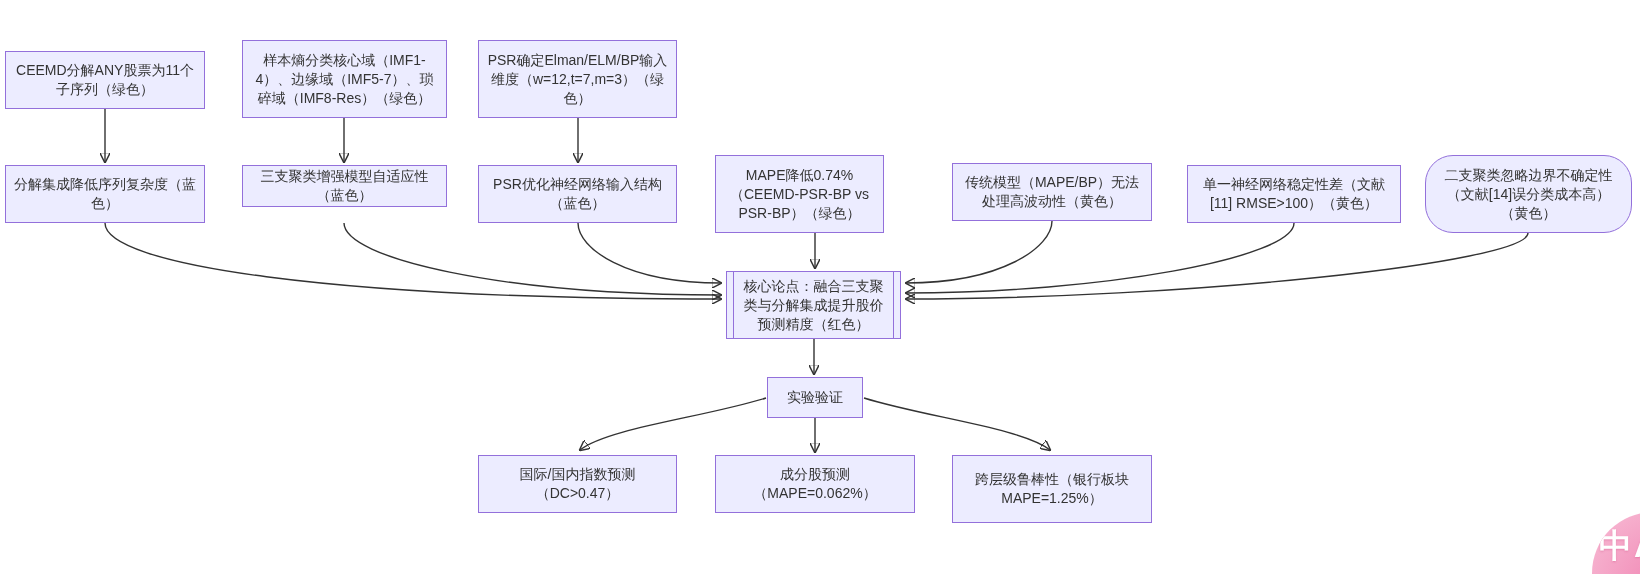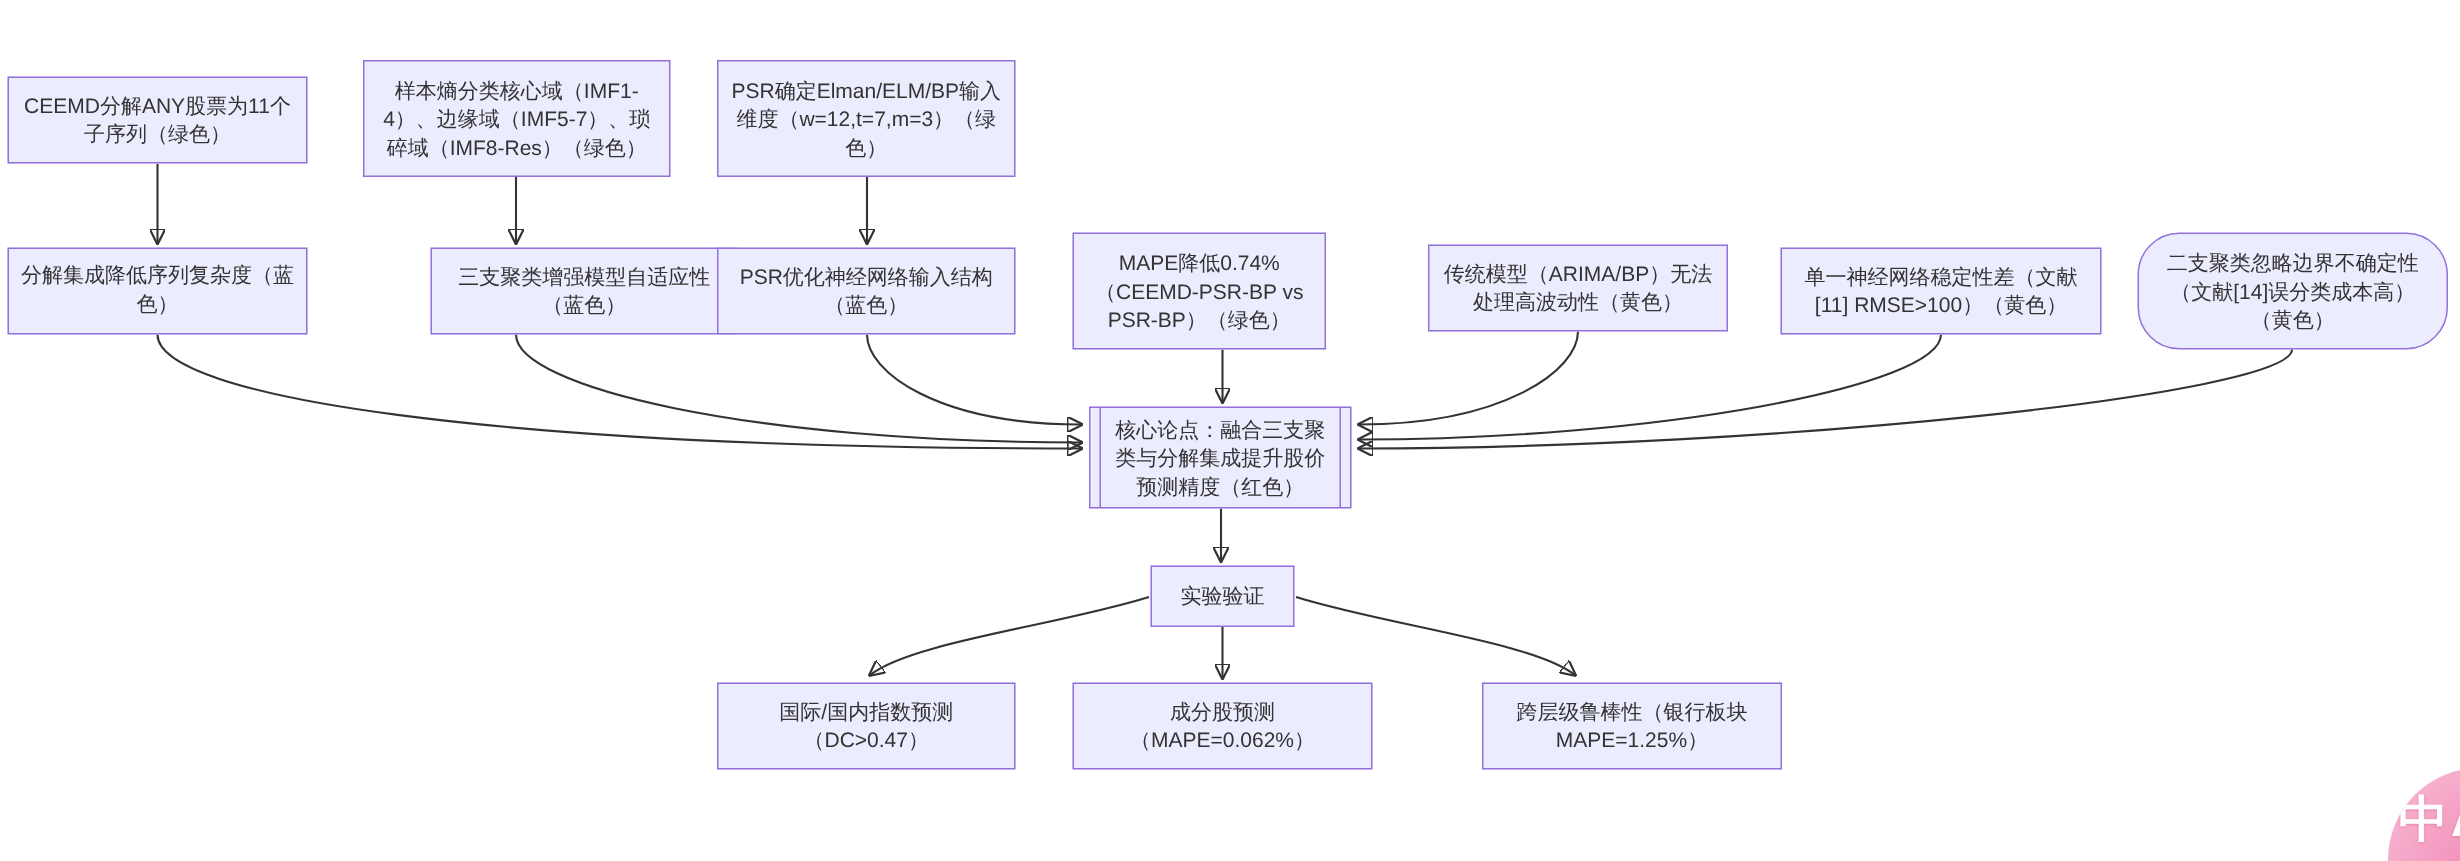--- a/index.html
+++ b/index.html
@@ -92,31 +92,31 @@
   <div class="node" style="left:242px; top:40px; width:205px; height:78px;">
     <span>样本熵分类核心域（IMF1-4）、边缘域（IMF5-7）、琐碎域（IMF8-Res）（绿色）</span>
   </div>
   <div class="node" style="left:478px; top:40px; width:199px; height:78px;">
     <span>PSR确定Elman/ELM/BP输入维度（w=12,t=7,m=3）（绿色）</span>
   </div>
 
   <div class="node" style="left:5px; top:165px; width:200px; height:58px;font-family:Liberation Serif, serif;">
     <span>分解集成降低序列复杂度（蓝色）</span>
   </div>
-  <div class="node" style="left:242px; top:165px; width:205px; height:58px;margin-left:45px;">
+  <div class="node" style="left:242px; top:165px; width:205px; height:42px;">
     <span>三支聚类增强模型自适应性（蓝色）</span>
   </div>
   <div class="node" style="left:478px; top:165px; width:199px; height:58px;">
     <span>PSR优化神经网络输入结构（蓝色）</span>
   </div>
   <div class="node" style="left:715px; top:155px; width:169px; height:78px;">
     <span>MAPE降低0.74%（CEEMD-PSR-BP vs PSR-BP）（绿色）</span>
   </div>
   <div class="node" style="left:952px; top:163px; width:200px; height:58px;">
-    <span>传统模型（ARIMA/BP）无法处理高波动性（黄色）</span>
+    <span>传统模型（MAPE/BP）无法处理高波动性（黄色）</span>
   </div>
   <div class="node" style="left:1187px; top:165px; width:214px; height:58px;">
     <span>单一神经网络稳定性差（文献[11] RMSE&gt;100）（黄色）</span>
   </div>
   <div class="node" style="left:1425px; top:155px; width:207px; height:78px;border-radius:28px;">
     <span>二支聚类忽略边界不确定性（文献[14]误分类成本高）（黄色）</span>
   </div>
 
   <div class="node core" style="left:726px; top:271px; width:175px; height:68px;">
     <div class="core-inner">
@@ -127,21 +127,21 @@
   <div class="node" style="left:767px; top:377px; width:96px; height:41px;">
     <span>实验验证</span>
   </div>
 
   <div class="node" style="left:478px; top:455px; width:199px; height:58px;">
     <span>国际/国内指数预测（DC&gt;0.47）</span>
   </div>
   <div class="node" style="left:715px; top:455px; width:200px; height:58px;">
     <span>成分股预测（MAPE=0.062%）</span>
   </div>
-  <div class="node" style="left:952px; top:455px; width:200px; height:58px;margin-left:36px;">
+  <div class="node" style="left:952px; top:455px; width:200px; height:68px;">
     <span>跨层级鲁棒性（银行板块 MAPE=1.25%）</span>
   </div>
 
   <button class="translate-btn">
     <span>中A</span>
   </button>
 
 </div>
 
 </body></html>

